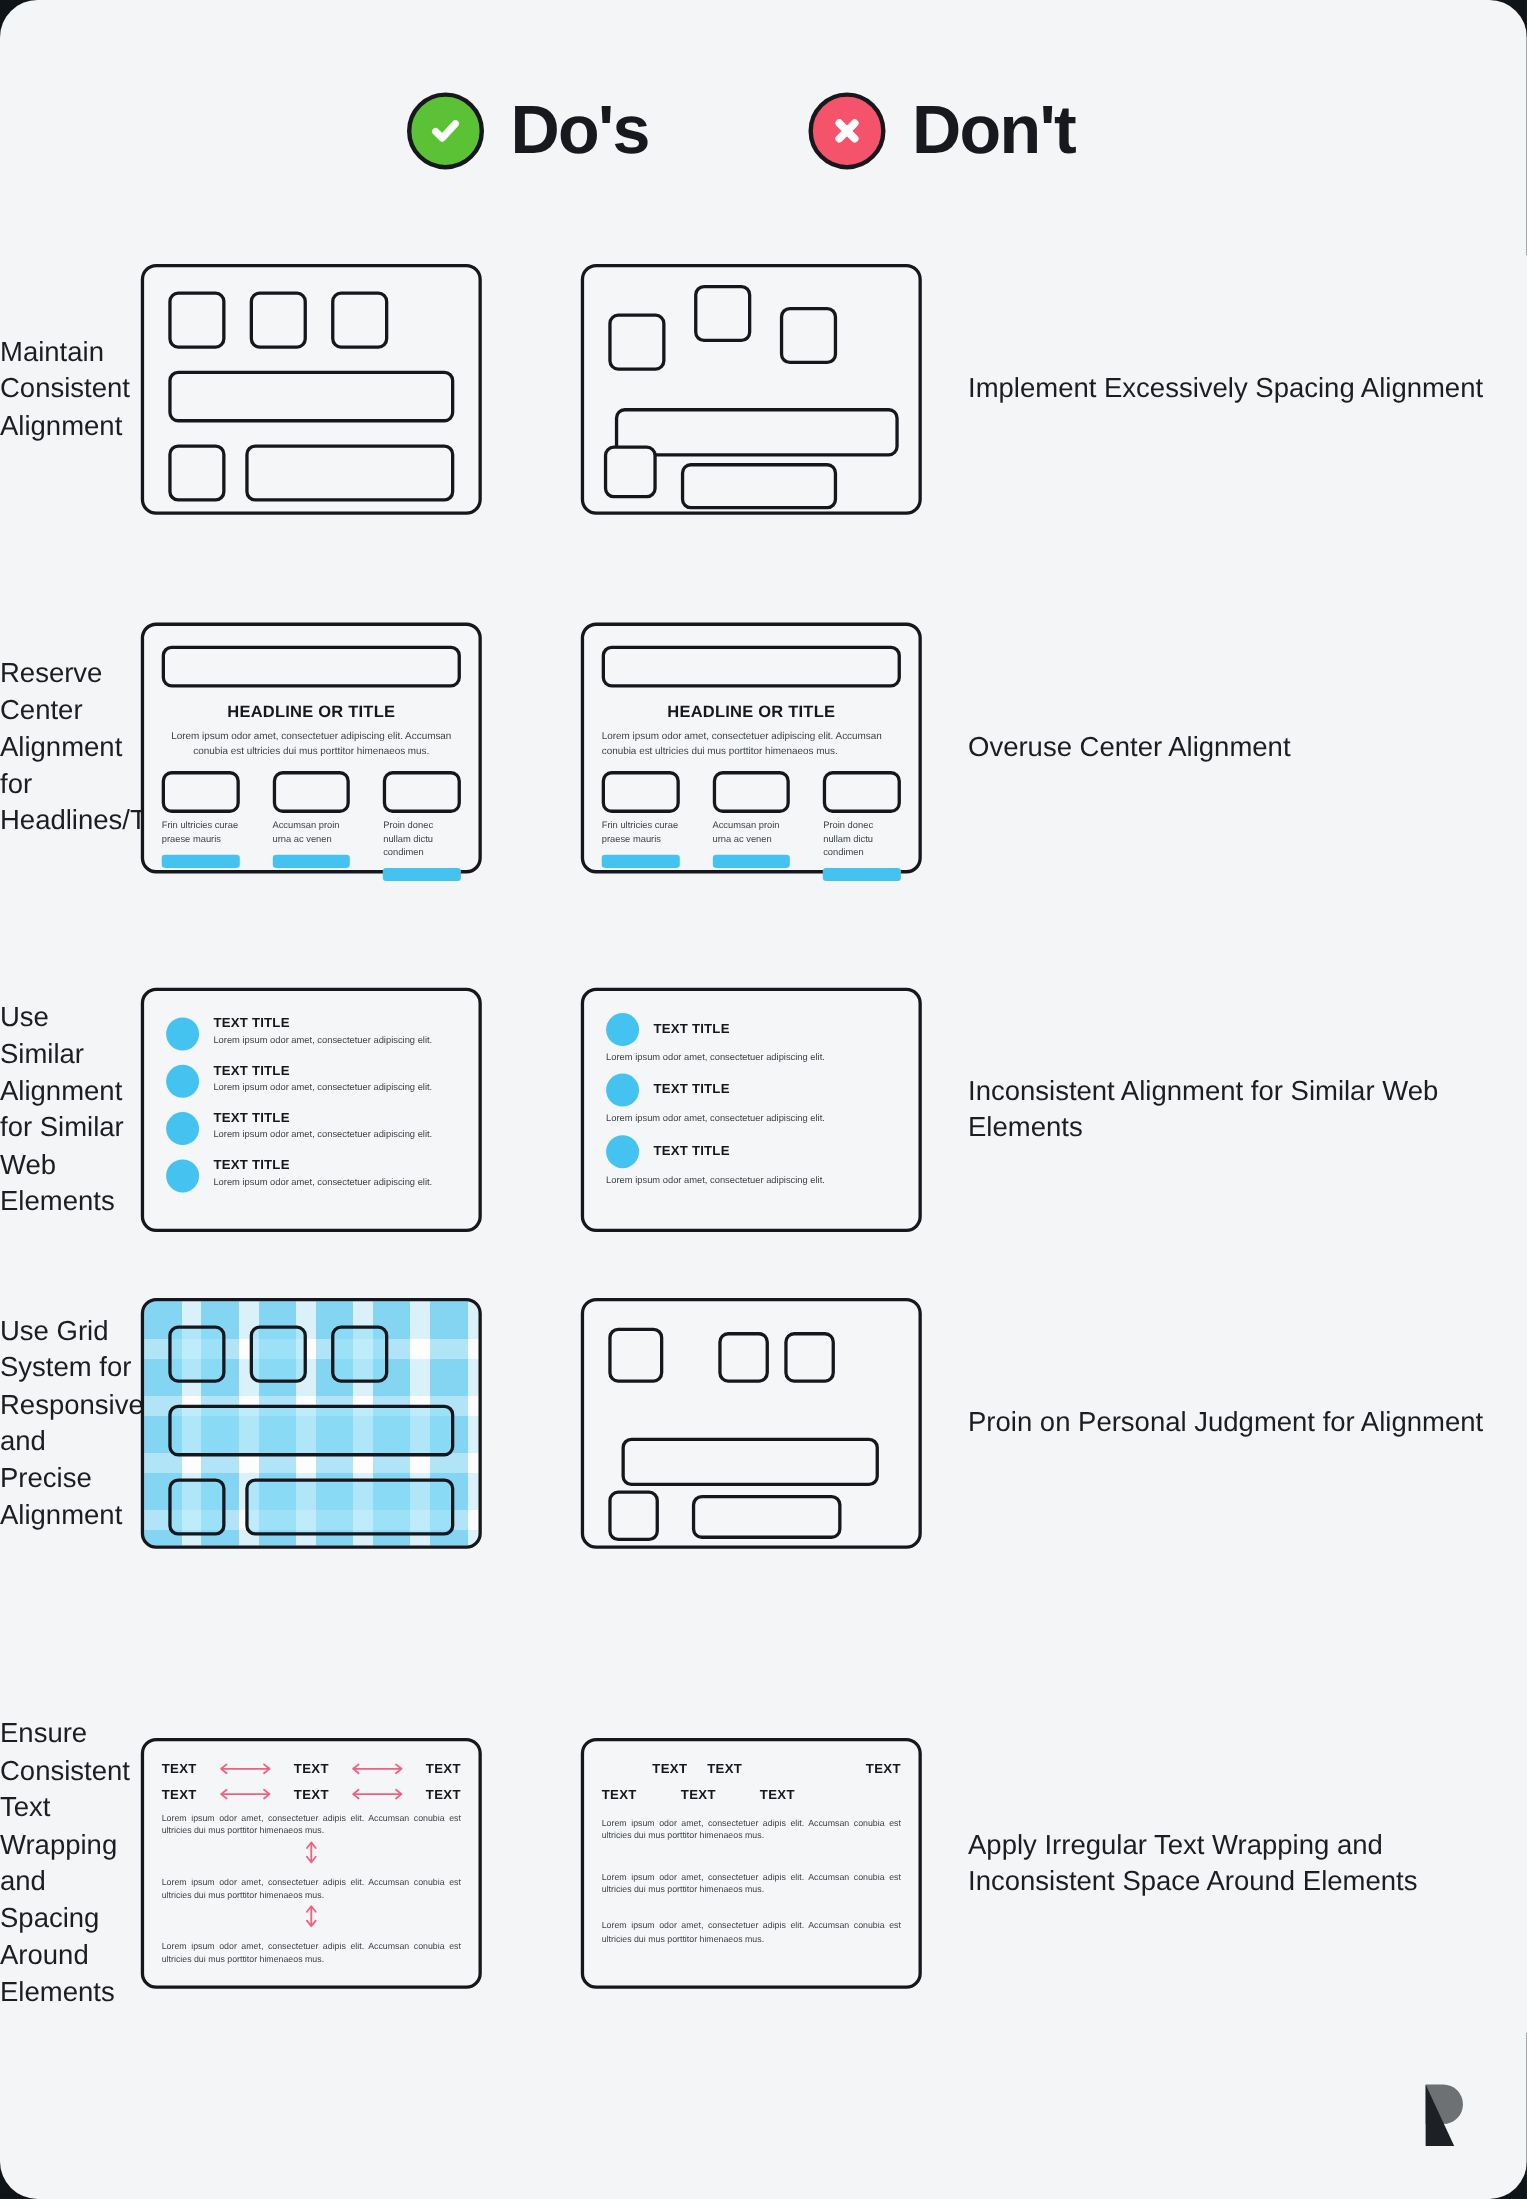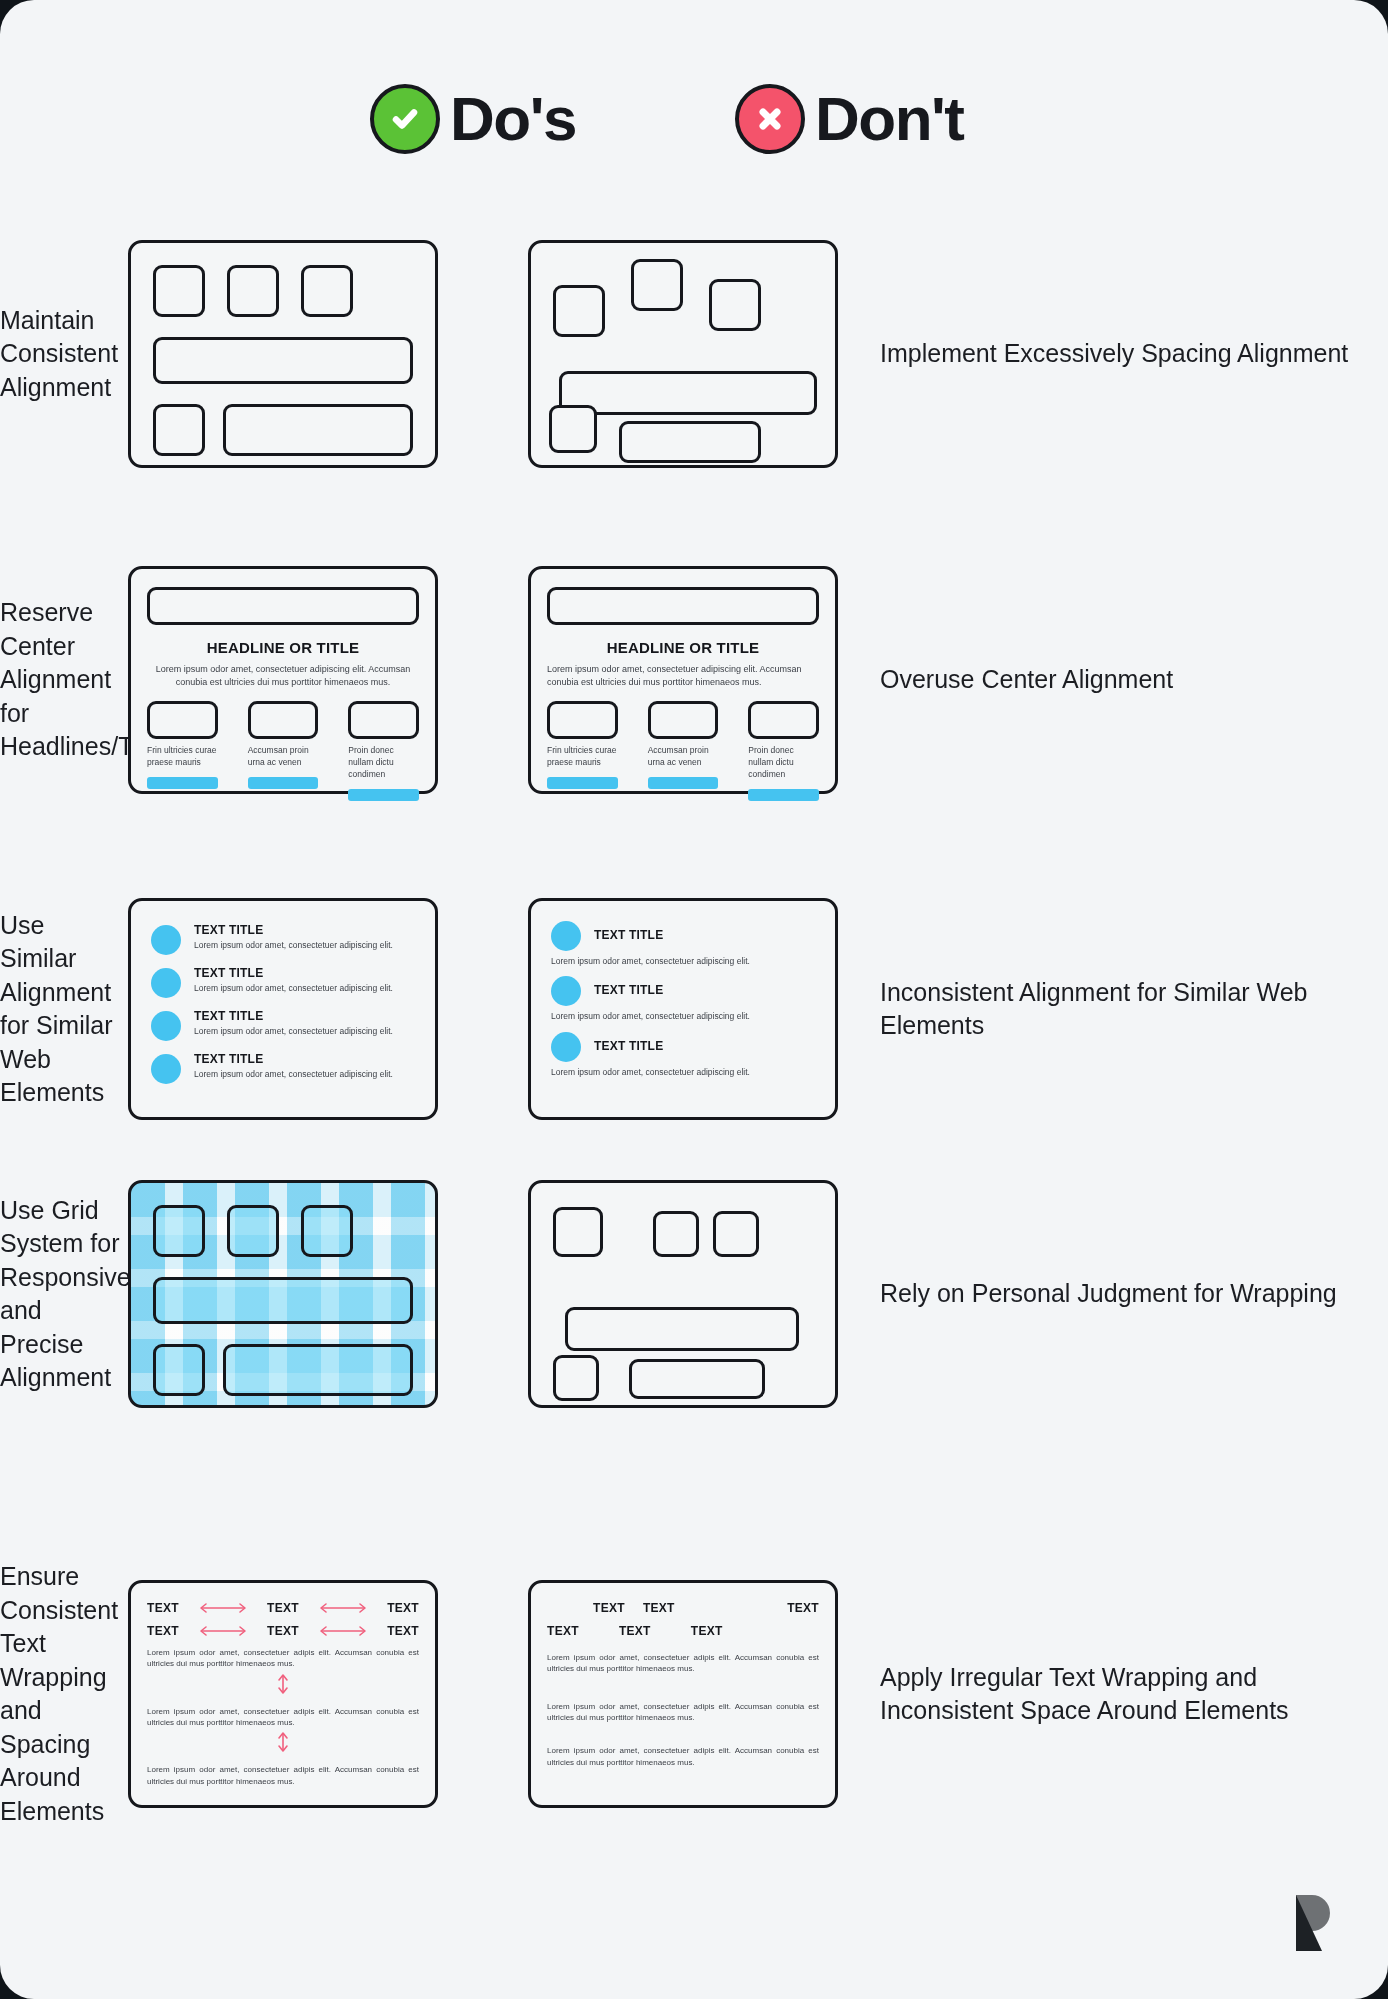--- a/index.html
+++ b/index.html
@@ -16,21 +16,21 @@
     overflow: hidden;
   }
 
   
   .header {
     position: absolute;
     top: 84px; left: 0; width: 100%;
     display: flex;
     justify-content: flex-start;
   }
-  .hdr-block { display: flex; align-items: center; gap: 10px; }
+  .hdr-block { display: flex; align-items: center; gap: 24px; }
   .hdr-dos  { position: absolute; left: 370px; }
   .hdr-dont { position: absolute; left: 735px; }
   .badge {
     width: 70px; height: 70px; border-radius: 50%;
     border: 4px solid #16181d;
     display: flex; align-items: center; justify-content: center;
     flex: 0 0 auto;
   }
   .badge.ok { background: #5bc236; }
   .badge.no { background: #f4536b; }
@@ -387,21 +387,21 @@
 
     <div class="card dont c4 c4d">
       <div class="box sq-a"></div>
       <div class="box sq-b"></div>
       <div class="box sq-c"></div>
       <div class="box wide"></div>
       <div class="box sq-d"></div>
       <div class="box rect"></div>
     </div>
 
-    <div class="caption cap-right">Rely on Personal Judgment for Wrapping</div>
+    <div class="caption cap-right">Proin on Personal Judgment for Alignment</div>
   </div>
 
   <div class="row r5">
     <div class="caption cap-left">Ensure Consistent Text Wrapping and Spacing Around Elements</div>
 
     <div class="card do c5">
       <div class="trow">
         <span class="tw">TEXT</span>
         <span class="arrow-h">
           <svg class="ah" width="48" height="12" viewBox="0 0 48 12">

